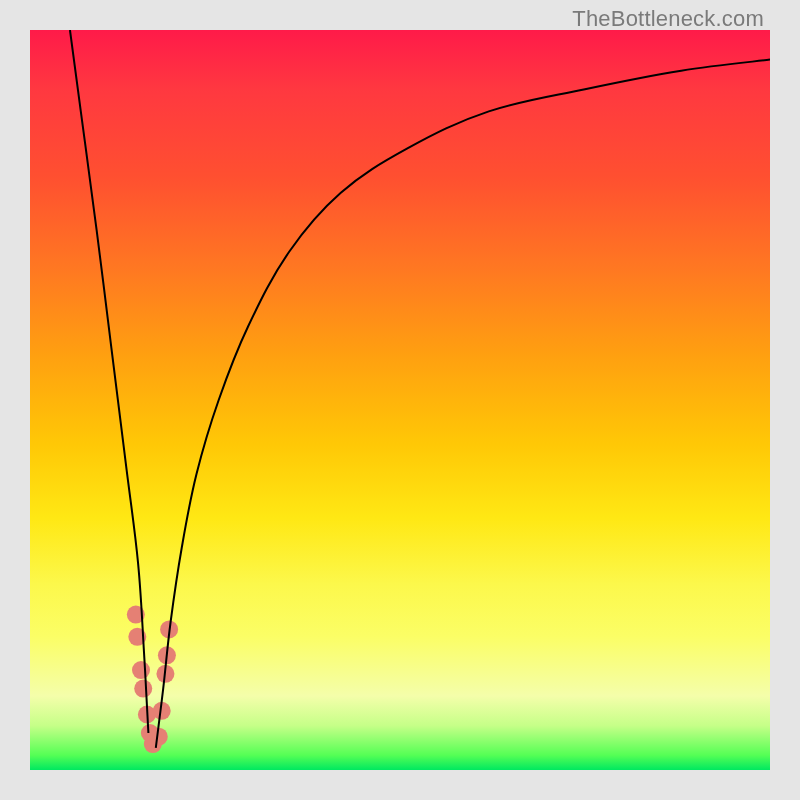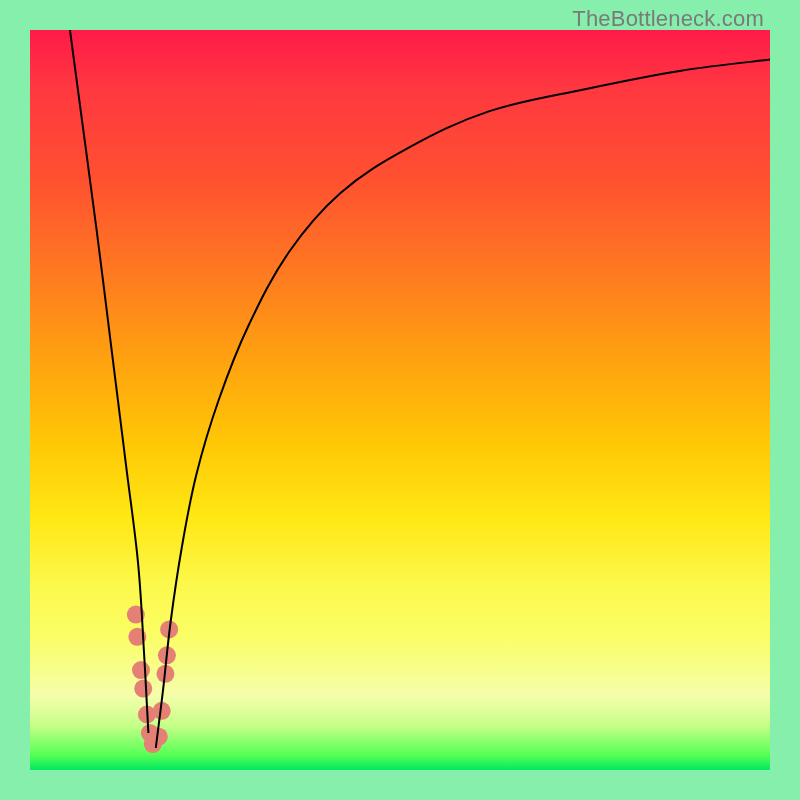--- a/index.html
+++ b/index.html
@@ -7,21 +7,21 @@
     padding: 0;
     width: 800px;
     height: 800px;
     overflow: hidden;
     background: #000;
   }
   .frame {
     position: relative;
     width: 800px;
     height: 800px;
-    background: #86efac;
+    background: #e5e5e5;
   }
   .plot {
     position: absolute;
     left: 30px;
     top: 30px;
     width: 740px;
     height: 740px;
     background: linear-gradient(to bottom,
       #ff1a49 0%,
       #ff3840 8%,

